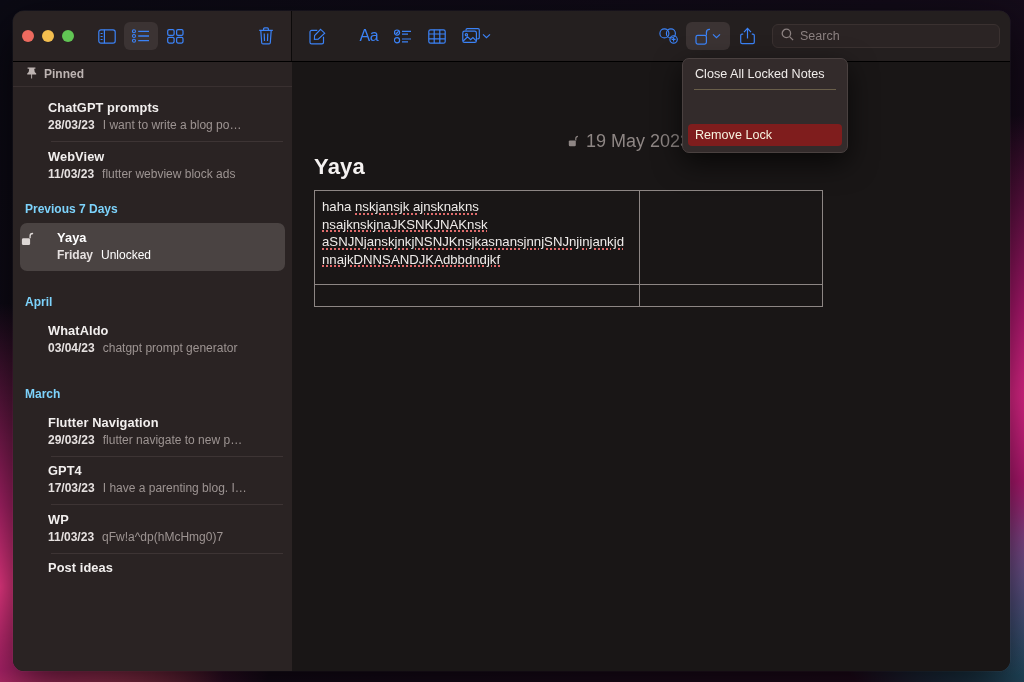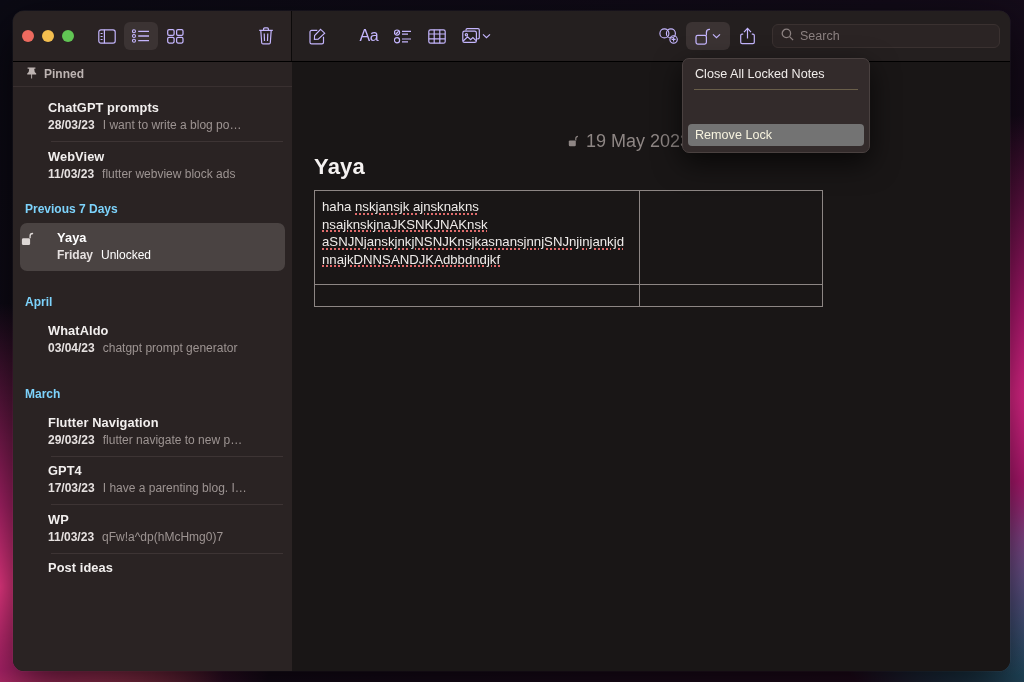--- a/index.html
+++ b/index.html
@@ -56,21 +56,21 @@
   .lights { display: flex; gap: 8px; margin-right: 16px; }
   .light { width: 12px; height: 12px; border-radius: 50%; }
   .light.red { background: #ec6a5f; }
   .light.yellow { background: #f3be4f; }
   .light.green { background: #61c554; }
 
   .tbtn {
     width: 34px; height: 28px;
     display: flex; align-items: center; justify-content: center;
     border-radius: 6px;
-    color: #c4b5fd;
+    color: #3b82f6;
     cursor: default;
   }
   .tbtn.active { background: #3b3333; }
   .tbtn svg { display: block; }
 
   .tb-gap { width: 18px; }
   .spacer { flex: 1; }
 
   .chev { margin-left: 1px; }
 
@@ -175,38 +175,38 @@
     text-decoration-style: dotted;
     text-decoration-color: #e06c6c;
     text-decoration-thickness: 1.6px;
     text-underline-offset: 2px;
   }
 
   
   #lock-menu {
     position: absolute;
     left: 669px; top: 47px;
-    width: 188px;
+    width: 166px;
     background: #332b2b;
     border: 0.5px solid #4a4140;
     border-radius: 7px;
     padding: 4px 5px 6px 5px;
     box-shadow: 0 10px 28px rgba(0,0,0,0.65);
     z-index: 40;
   }
   .mi {
     height: 22px;
     display: flex; align-items: center;
     padding: 0 7px;
     border-radius: 4px;
     color: #f0ecea;
     font-size: 12.6px;
     white-space: nowrap;
   }
-  .mi.hl { background: #737373; color: #f7f3df; margin-top: 34px; }
+  .mi.hl { background: #7f1d1d; color: #f7f3df; margin-top: 34px; }
   .mi-sep { height: 0.5px; background: #6a5f4a; margin: 4px 6px; }
 </style>
 </head>
 <body>
 
 <div id="window">
 
   <div id="titlebar">
 
     <div id="tb-left">

